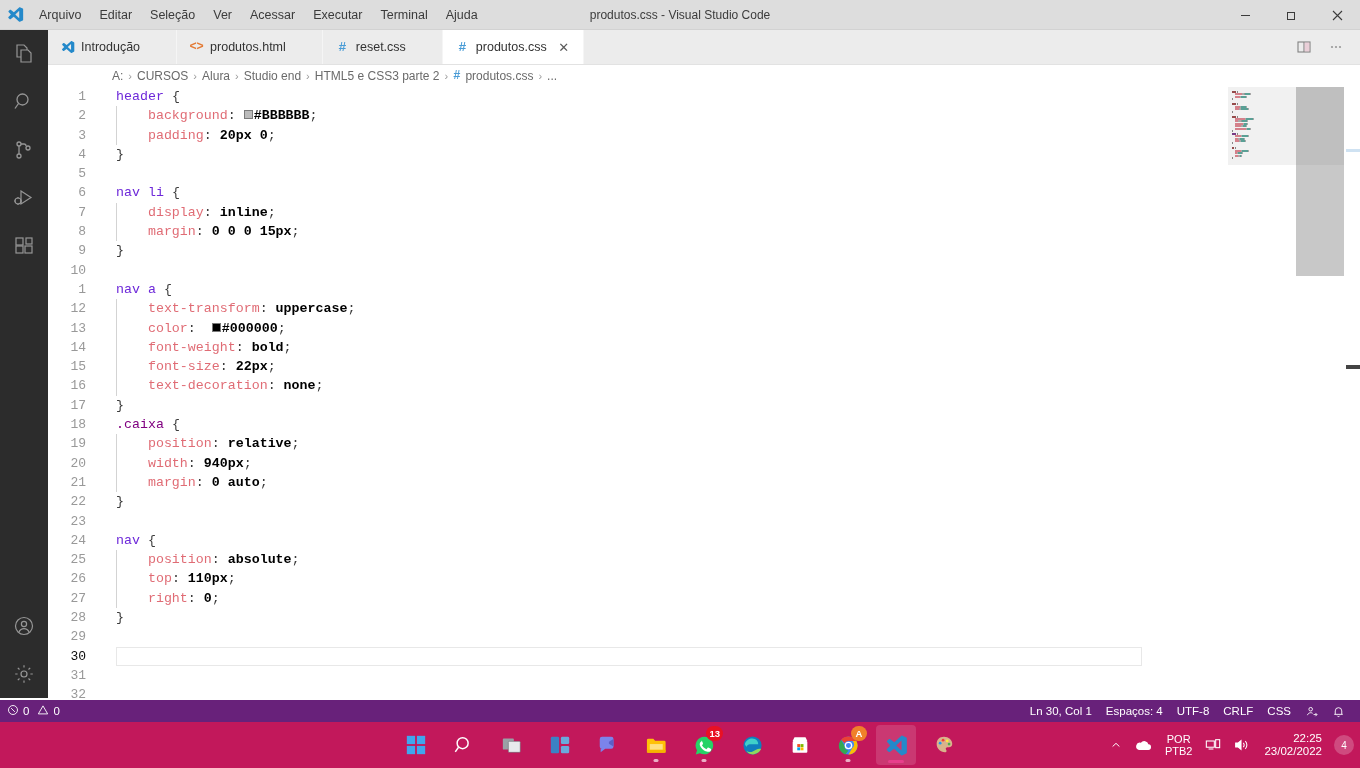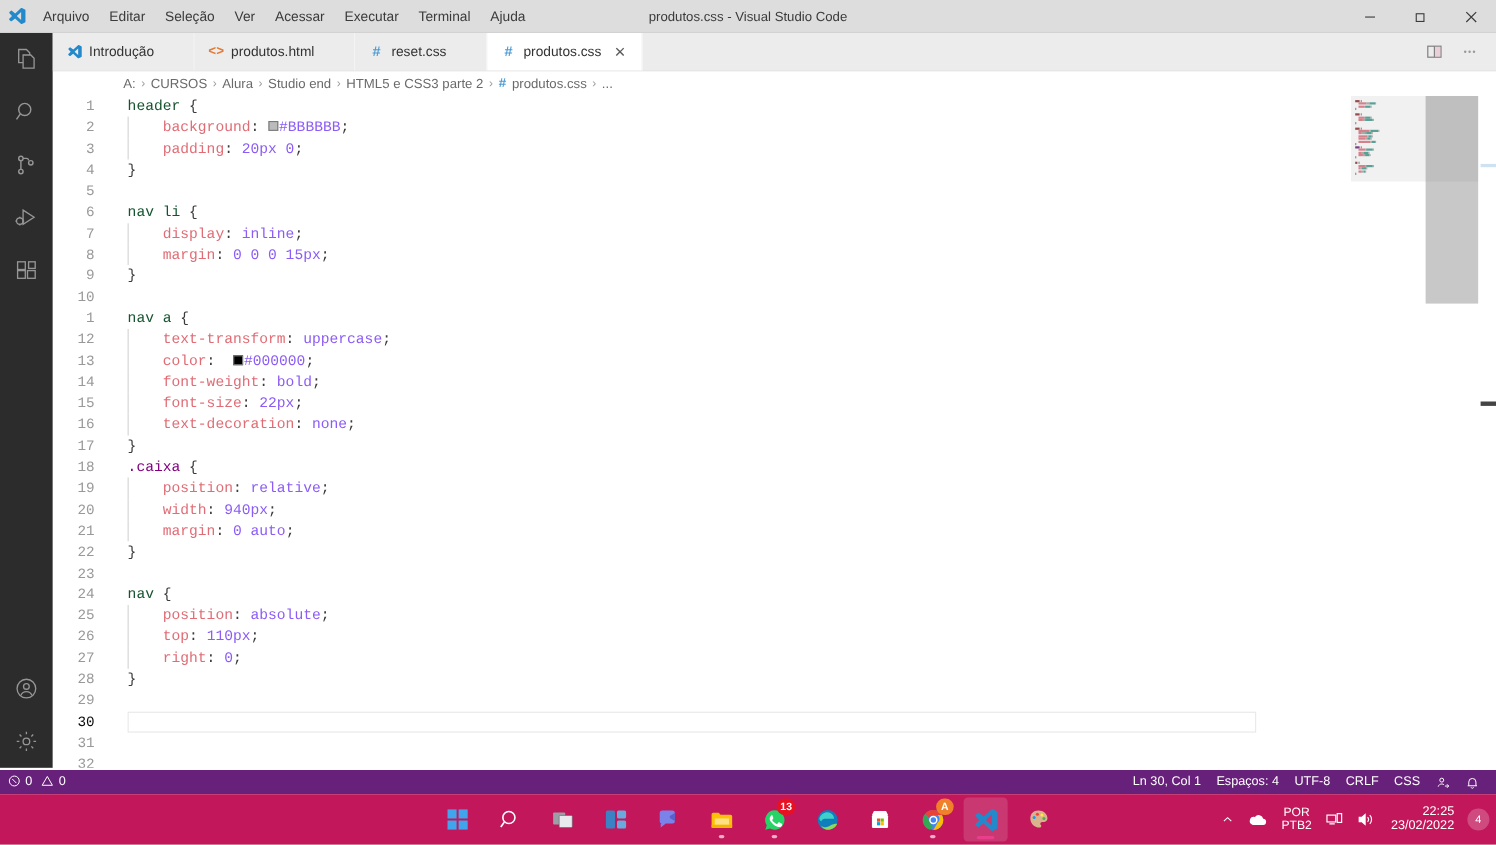--- a/index.html
+++ b/index.html
@@ -84,25 +84,25 @@
   .ln{
     width:52px; min-width:52px; text-align:right; padding-right:14px;
     color:#999999; font-size:13px; user-select:none;
   }
   .line.current .ln{ color:#0b0b0b; }
   .code{ position:relative; padding-left:16px; }
   .line.current .code-hl{
     position:absolute; left:68px; right:86px; top:0; height:19.3px;
     border:1px solid #e8e8e8; pointer-events:none;
   }
-  .sel{ color:#14532d; }        
+  .sel{ color:#6d28d9; }        
   .selclass{ color:#800080; }   
   .brace{ color:#3b3b3b; }
   .prop{ color:#e06c75; }
-  .val{ color:#8b5cf6; }
+  .val{ color:#000000;font-weight:bold; }
   .punc{ color:#3b3b3b; }
   .colorbox{
     display:inline-block; width:9px; height:9px; border:1px solid #7a7a7a;
     vertical-align:middle; position:relative; top:-1px; margin-right:1px;
   }
   .indent-guide{
     position:absolute; top:0; width:1px; height:19.3px; background:#d3d3d3;
   }
 
   

